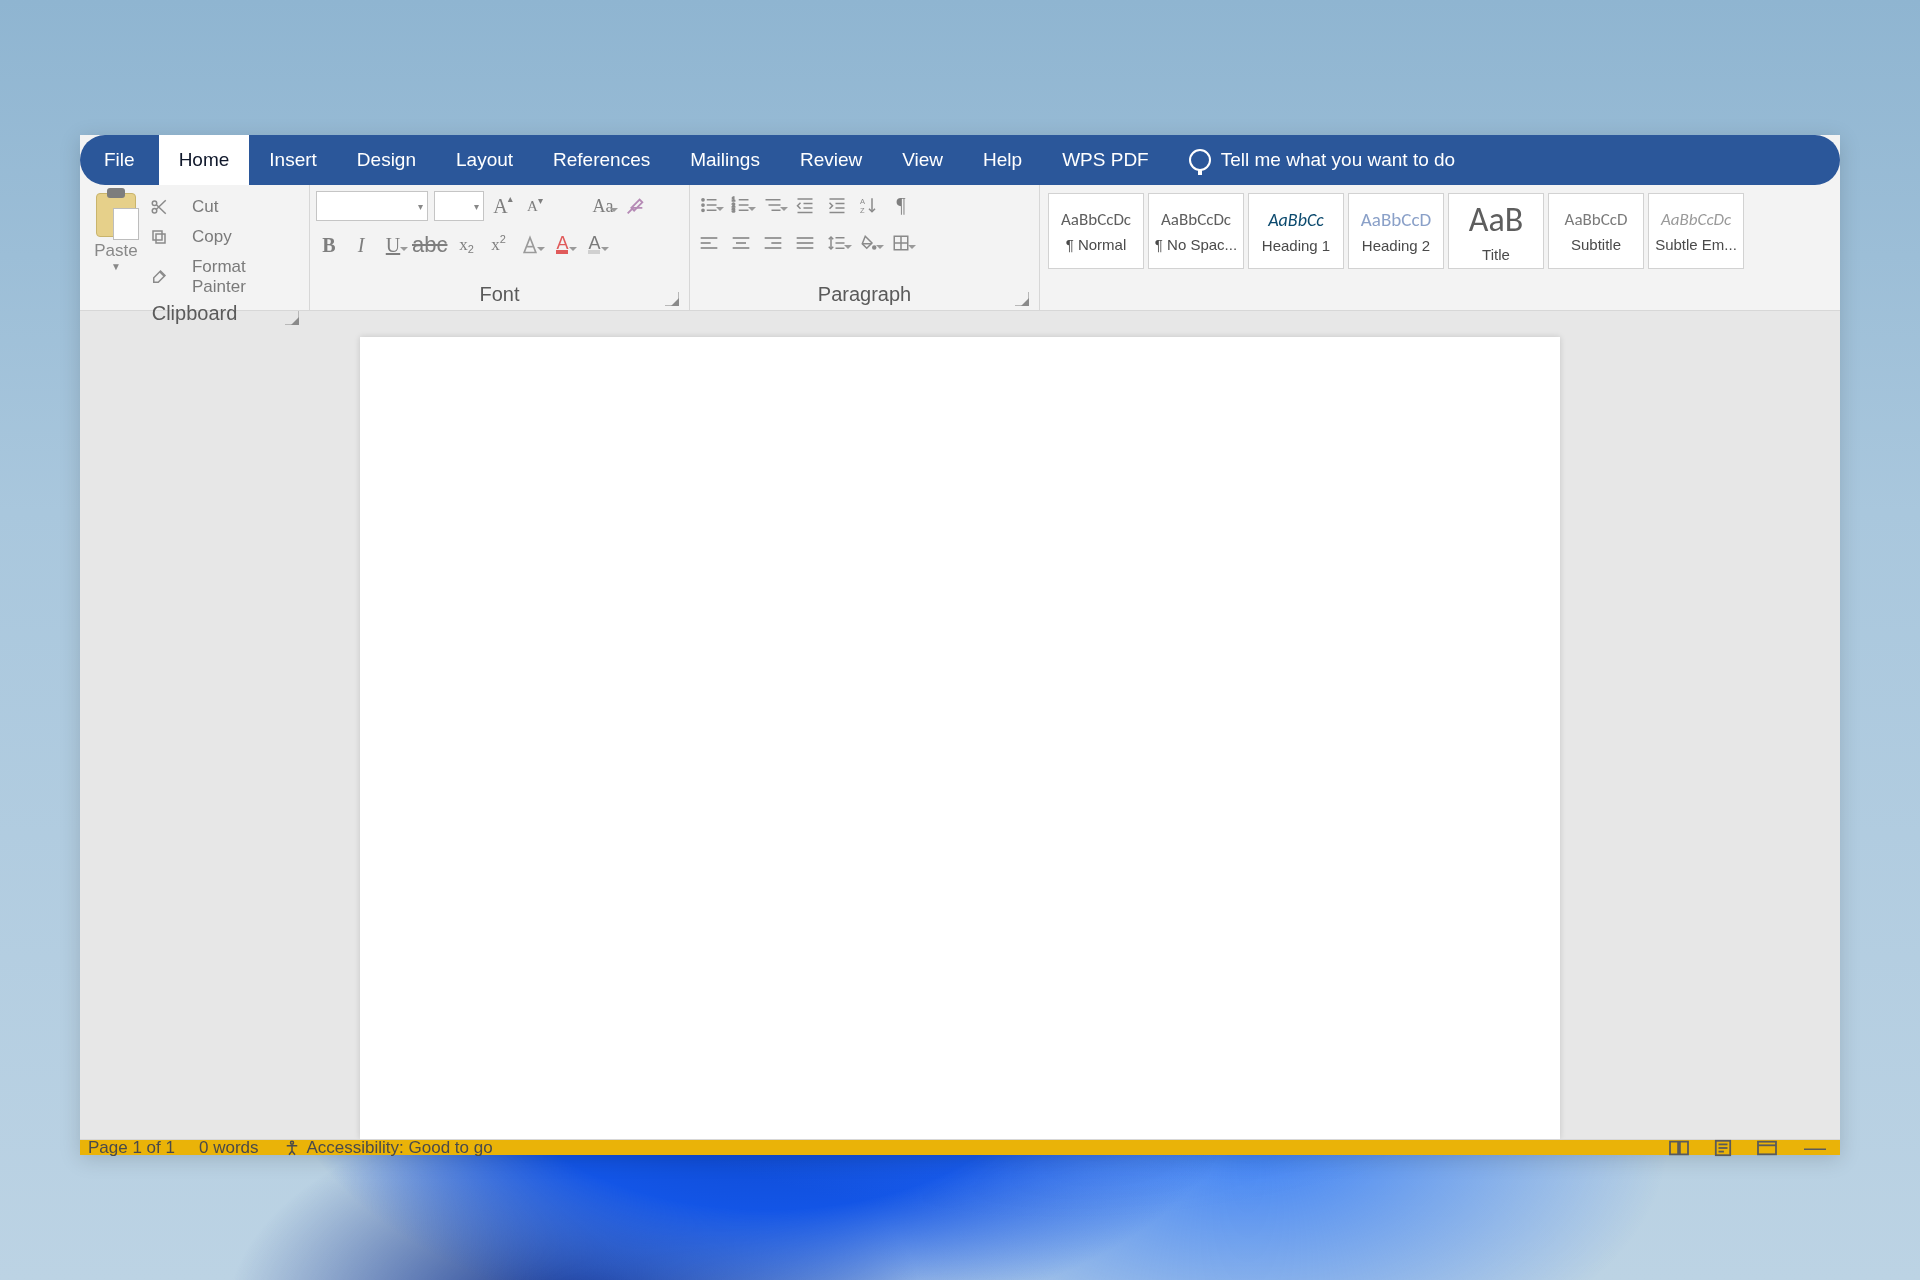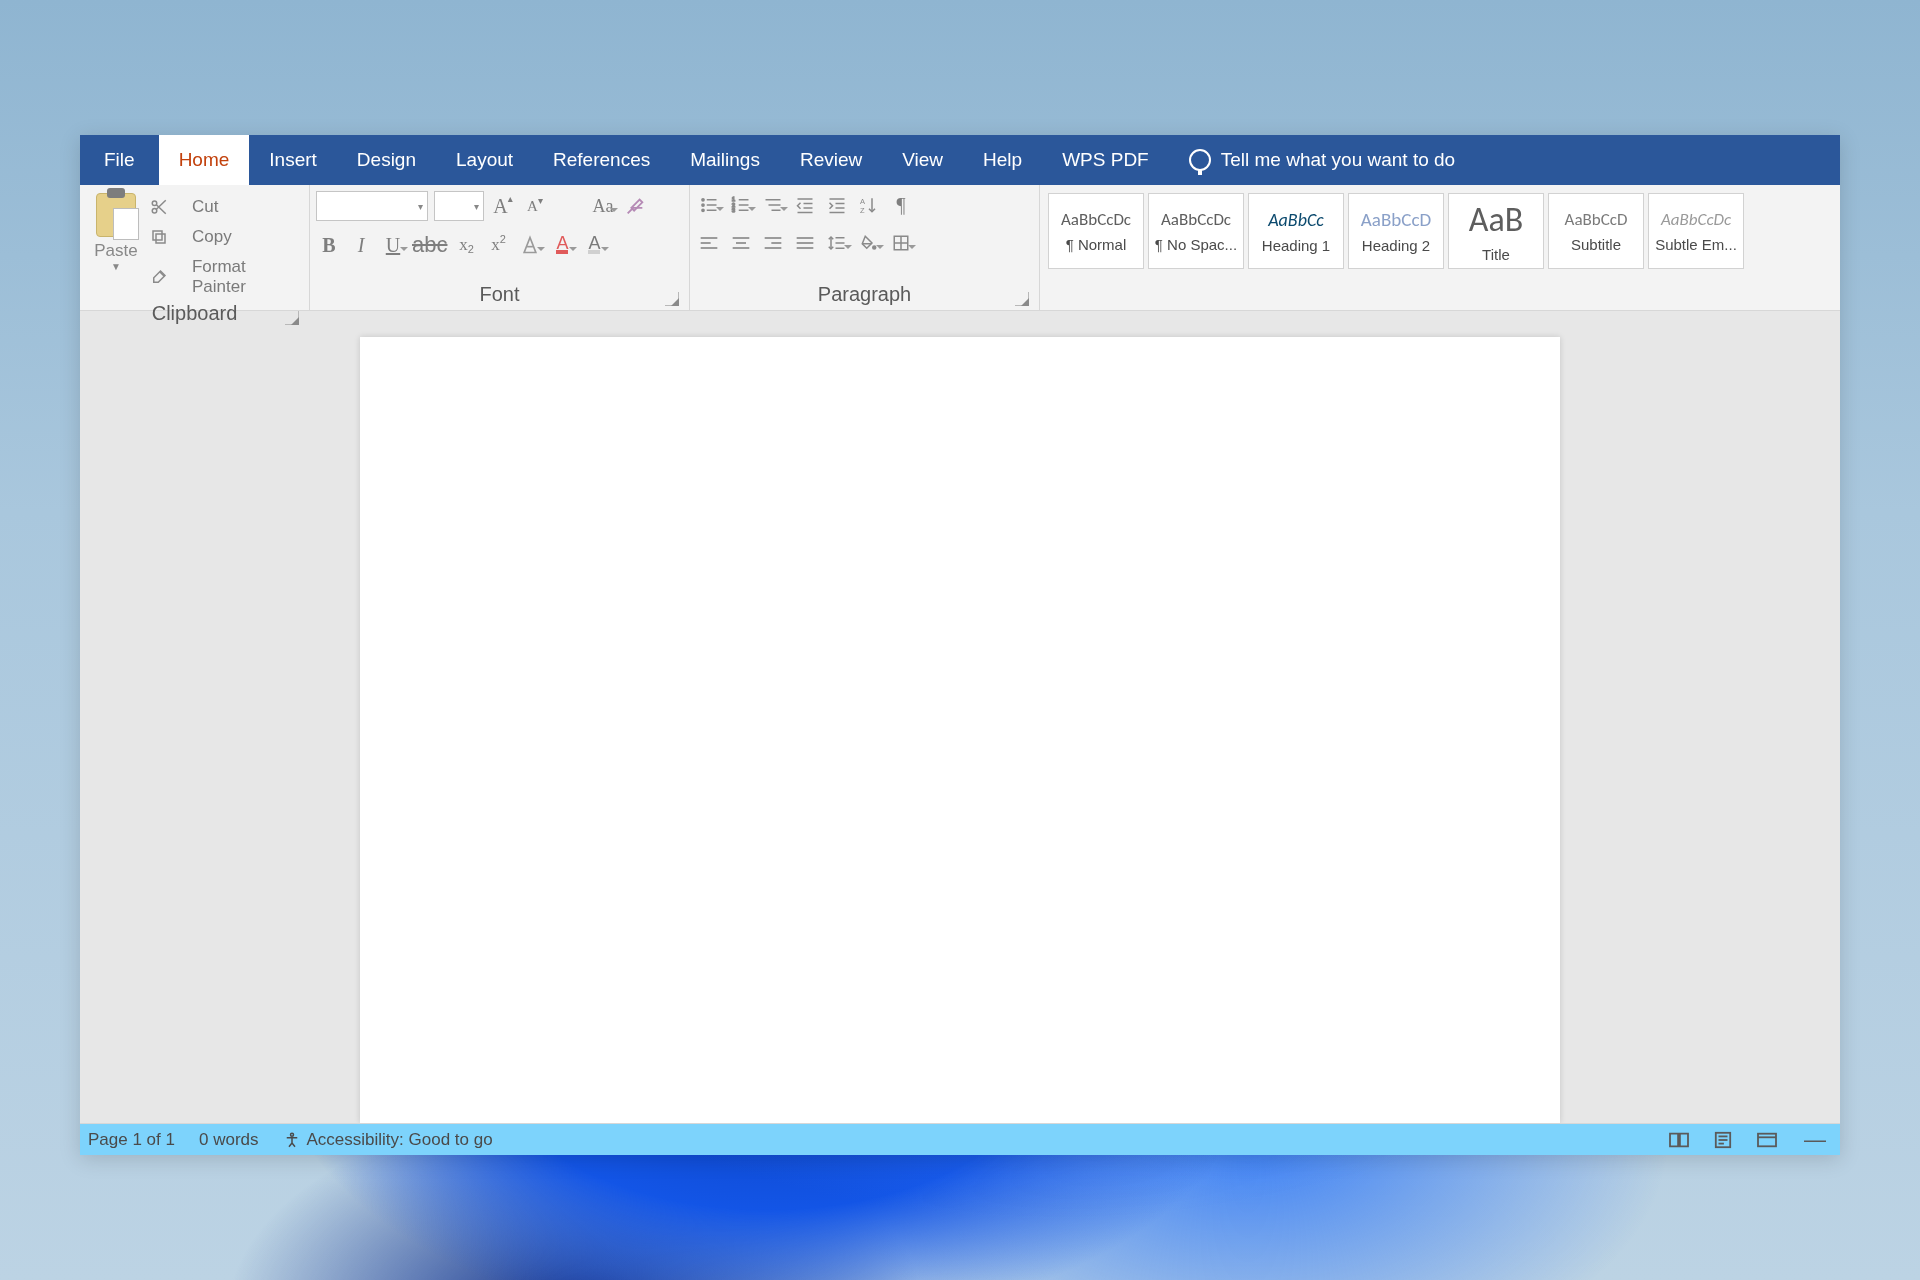--- a/index.html
+++ b/index.html
@@ -31,29 +31,30 @@
     box-shadow: 0 4px 20px rgba(0,0,0,0.15);
   }
 
   
   .tabstrip {
     background: #2b579a;
     height: 50px;
     display: flex; align-items: stretch;
     color: #fff; font-size: 19px;
     user-select: none;
+    border-radius: 25px;
   }
   .tab {
     padding: 0 20px;
     display: flex; align-items: center;
     cursor: pointer;
   }
   .tab.file { padding: 0 24px; }
   .tab.active {
-    background: #fff; color: #c2410c;
+    background: #fff; color: #0f172a;
   }
   .tell-me {
     display: flex; align-items: center; gap: 10px;
     padding: 0 20px; cursor: text;
     font-size: 19px;
   }
   .bulb {
     width: 22px; height: 22px; border: 2px solid #fff; border-radius: 50%;
     position: relative; display: inline-block;
   }
@@ -161,21 +162,21 @@
     padding-top: 26px;
   }
   .page {
     width: 1200px; height: 100%;
     background: #fff;
     box-shadow: 0 0 6px rgba(0,0,0,0.15);
   }
 
   
   .statusbar {
-    height: 32px; background: #7dd3fc;
+    height: 16px; background: #eab308;
     border-top: 1px solid #d7d7d7;
     display: flex; align-items: center;
     font-size: 17px; color: #4a4a4a;
     padding: 0 8px; gap: 20px;
   }
   .status-left { display: flex; align-items: center; gap: 24px; }
   .status-item { display: flex; align-items: center; gap: 6px; cursor: pointer; }
   .status-right { margin-left: auto; display: flex; align-items: center; gap: 18px; }
   .view-btn { width: 26px; height: 20px; display: inline-flex; align-items: center; justify-content: center; cursor: pointer; color: #5a5a5a; }
   .zoom-out { font-size: 22px; cursor: pointer; padding: 0 6px; color: #5a5a5a; }

